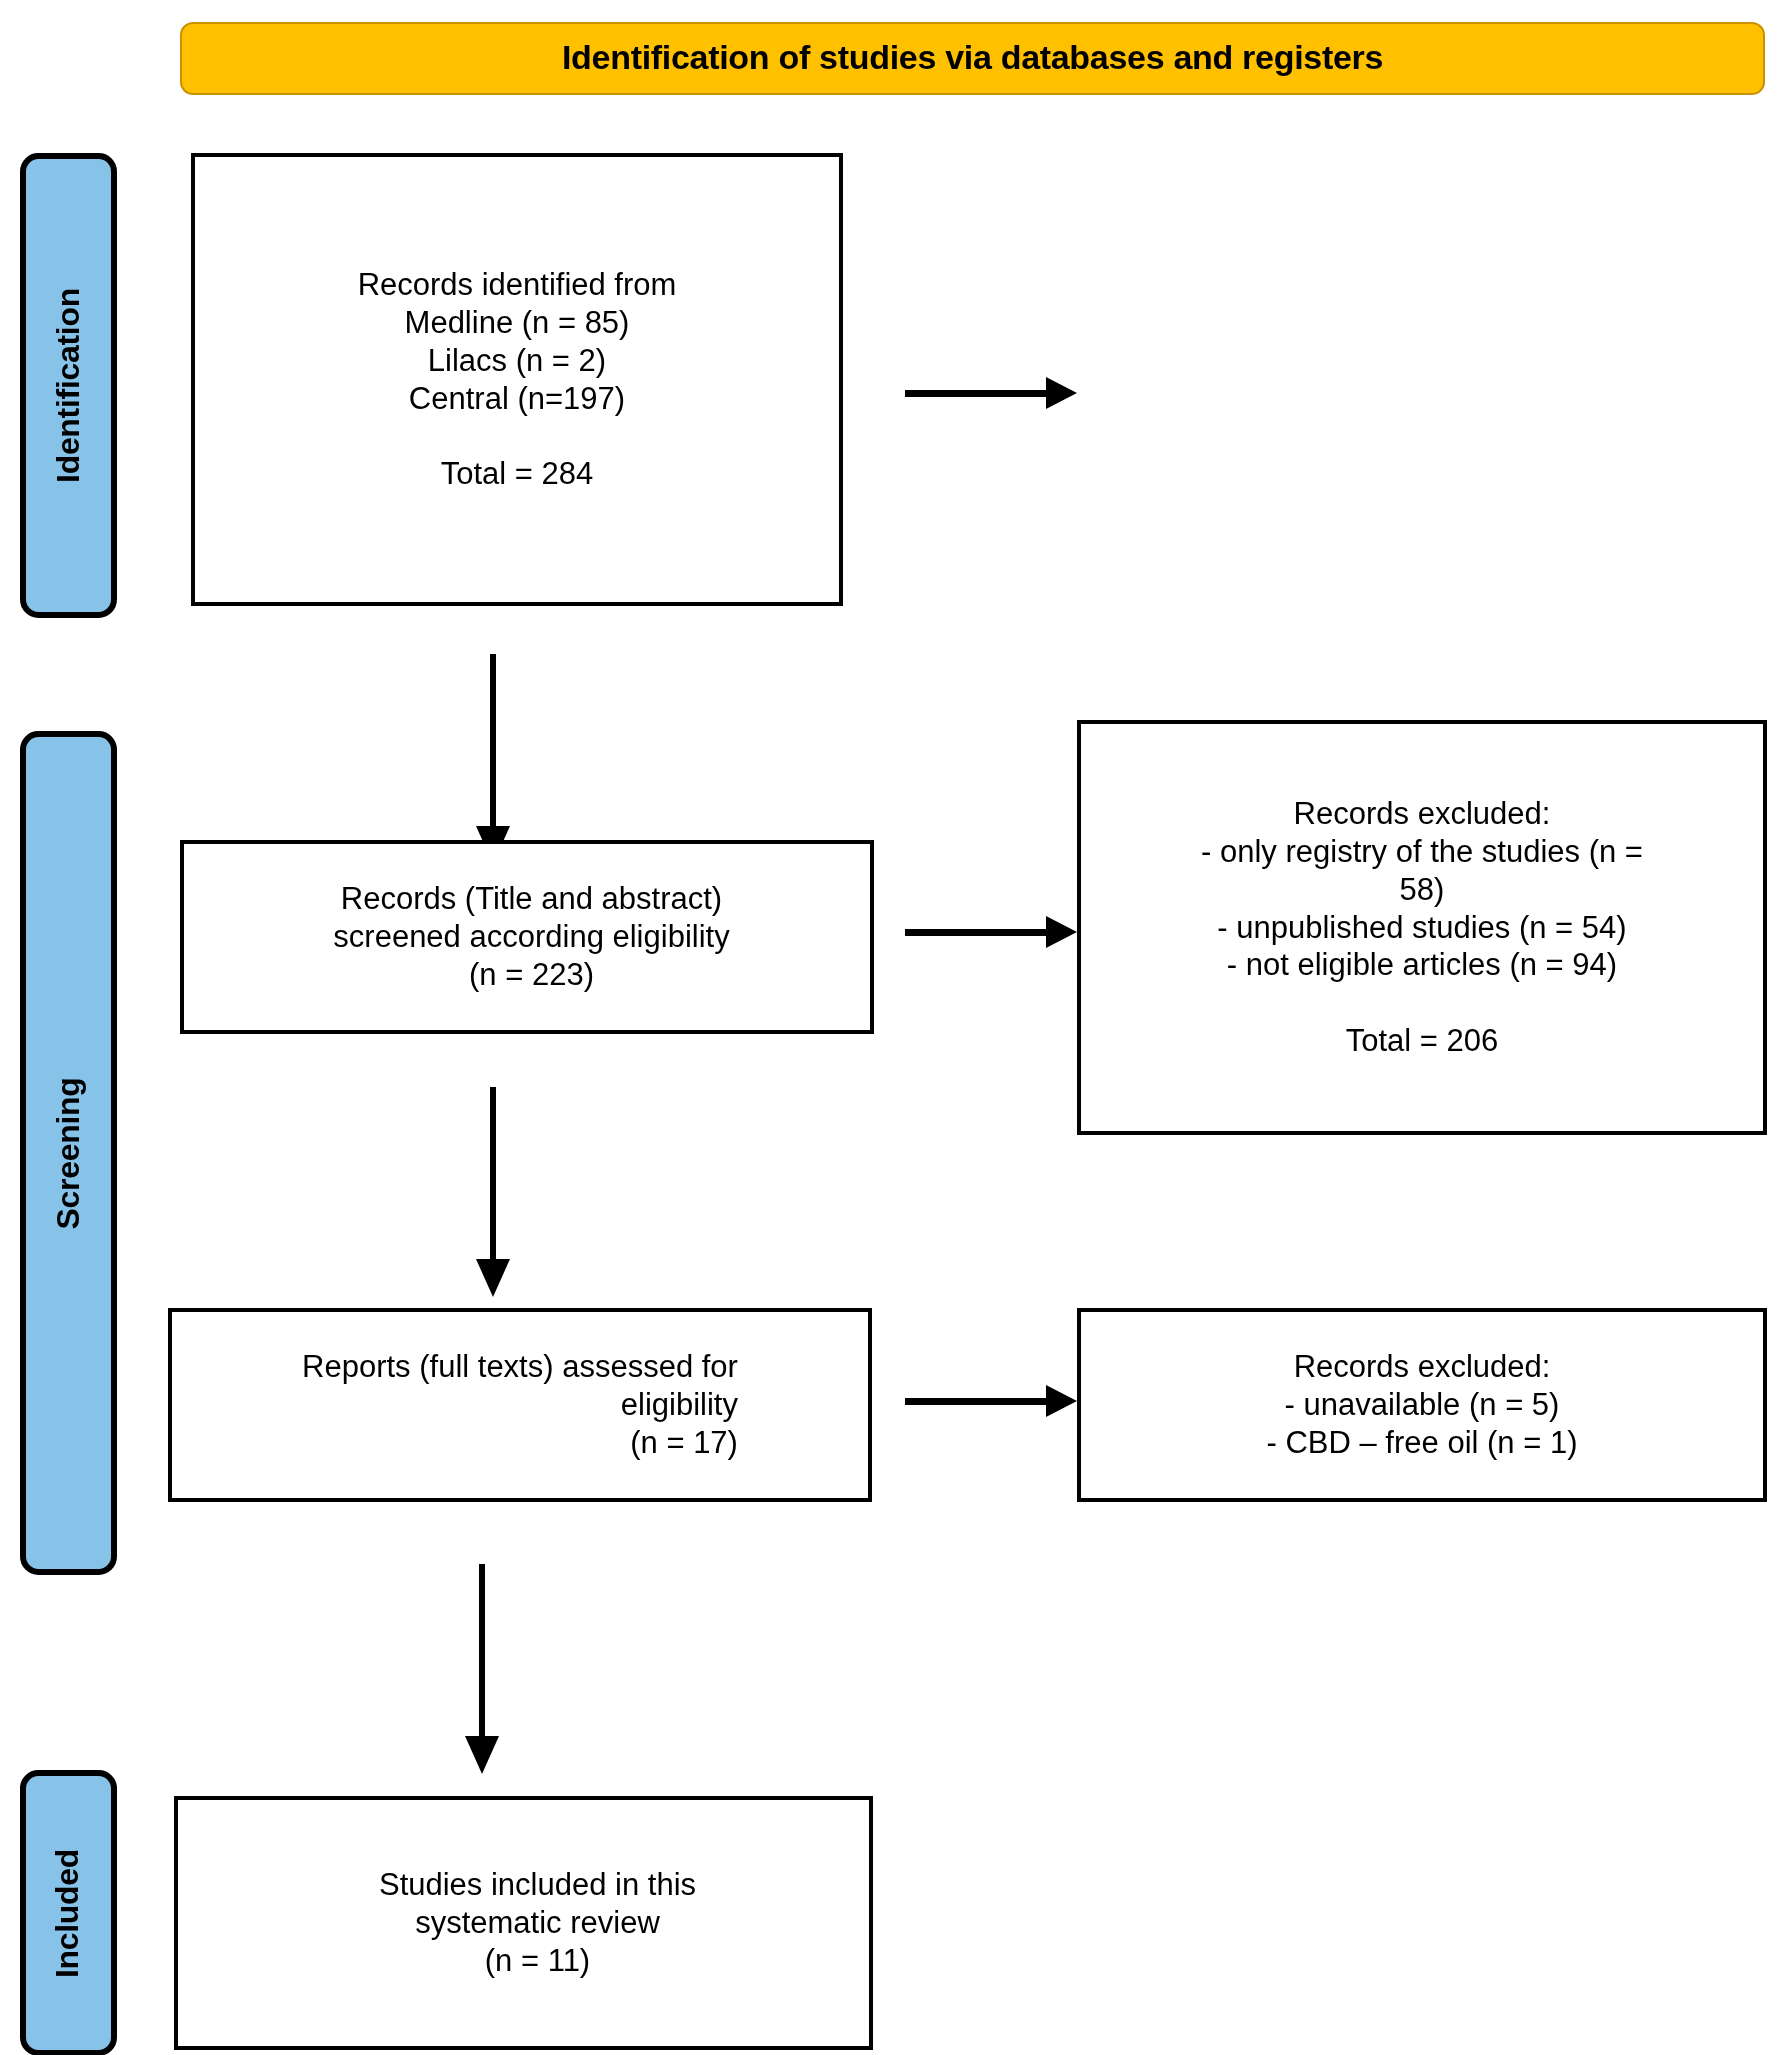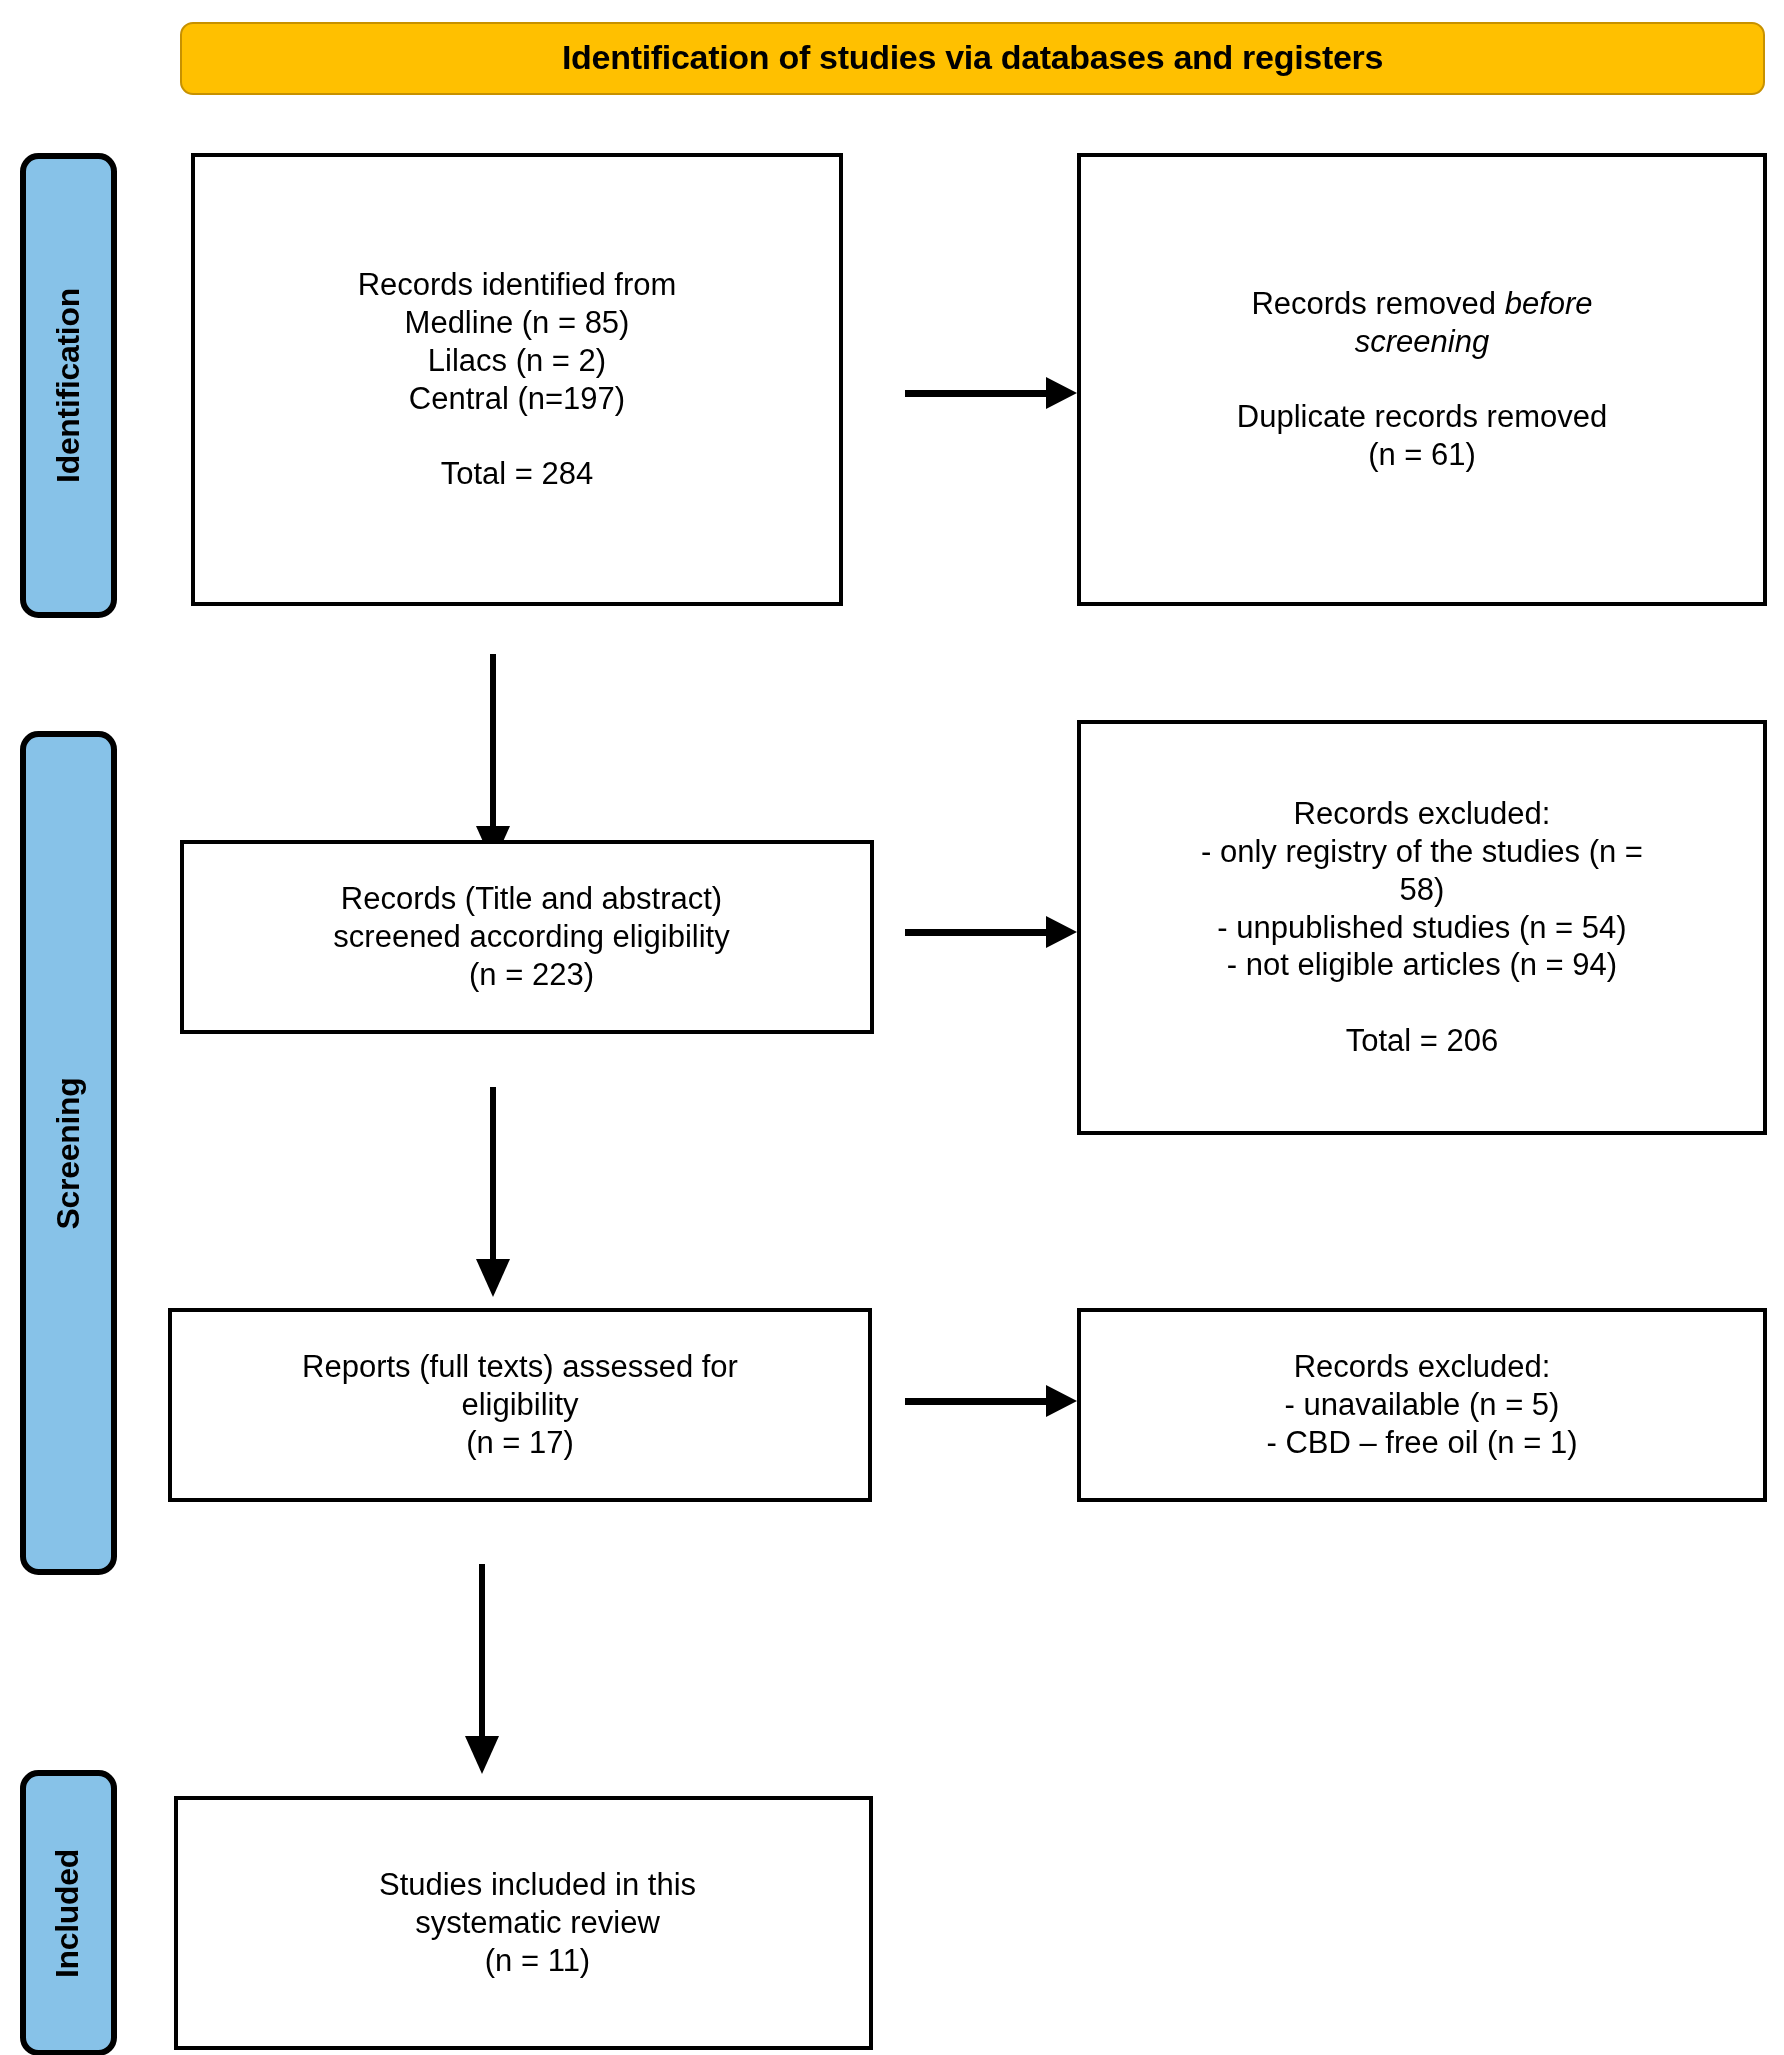--- a/index.html
+++ b/index.html
@@ -148,23 +148,20 @@
 
   <div class="flow-box" style="left:180px; top:153px; width:652px; height:453px;margin-left:11px;">
     <span class="box-text">Records identified from
 Medline (n = 85)
 Lilacs (n = 2)
 Central (n=197)
 
 Total = 284</span>
   </div>
 
-  <div class="flow-box" style="left:1077px; top:153px; width:690px; height:453px;">
-    <span class="box-text"><span>Records removed </span><span class="ital">before</span><br><span class="ital">screening</span><br><br><span>Duplicate records removed</span><br><span>(n = 61)</span></span>
-  </div>
 
   <div class="arrow-h" style="left:905px; top:390px; width:172px;">
     <div class="shaft" style="width:142px;"></div>
     <div class="head" style="left:141px;"></div>
   </div>
 
   <div class="arrow-v" style="left:490px; top:654px; height:211px;">
     <div class="shaft" style="height:173px;"></div>
     <div class="head" style="top:172px;"></div>
   </div>
@@ -188,21 +185,21 @@
   <div class="arrow-h" style="left:905px; top:929px; width:172px;">
     <div class="shaft" style="width:142px;"></div>
     <div class="head" style="left:141px;"></div>
   </div>
 
   <div class="arrow-v" style="left:490px; top:1087px; height:211px;">
     <div class="shaft" style="height:173px;"></div>
     <div class="head" style="top:172px;"></div>
   </div>
 
-  <div class="flow-box" style="left:168px; top:1308px; width:704px; height:194px;">
+  <div class="flow-box" style="left:168px; top:1308px; width:704px; height:194px;text-align:right;">
     <span class="box-text">Reports (full texts) assessed for
 eligibility
 (n = 17)</span>
   </div>
 
   <div class="flow-box" style="left:1077px; top:1308px; width:690px; height:194px;">
     <span class="box-text">Records excluded:
 - unavailable (n = 5)
 - CBD – free oil (n = 1)</span>
   </div>

